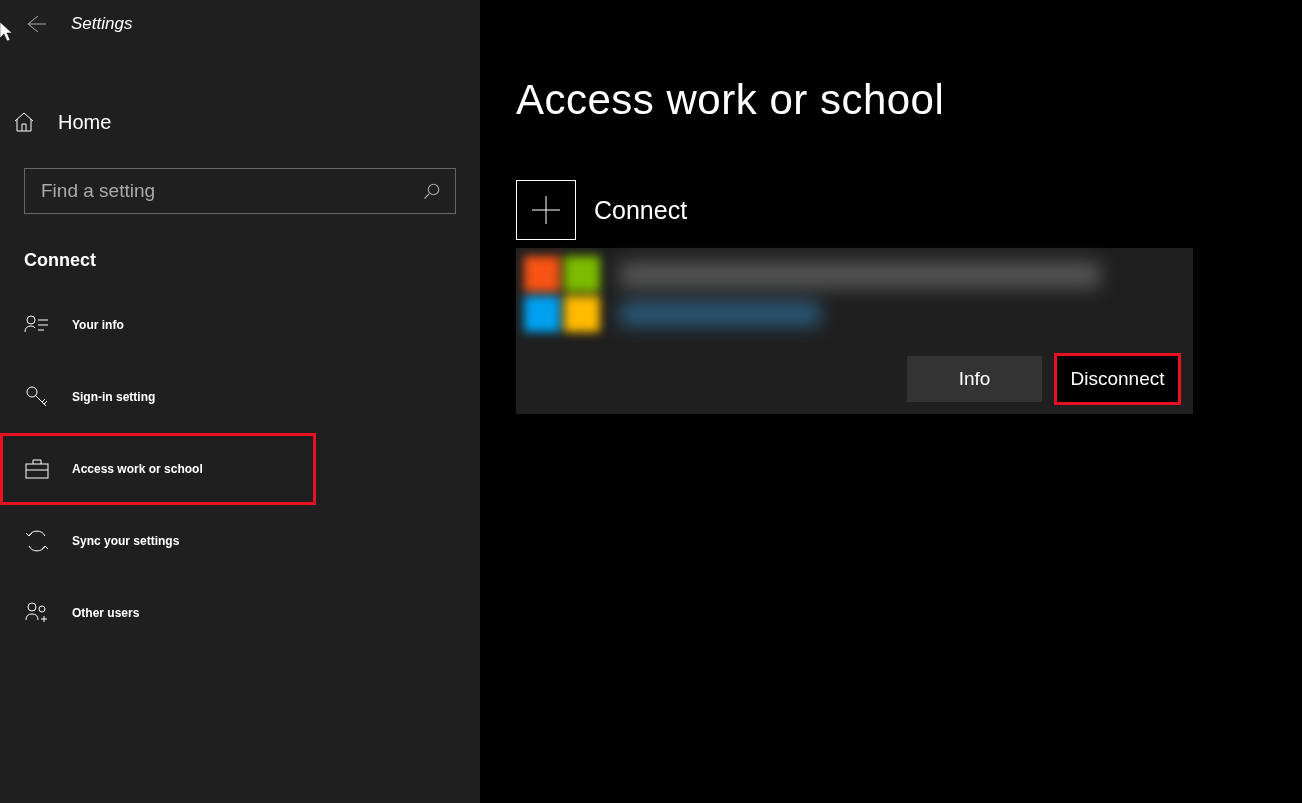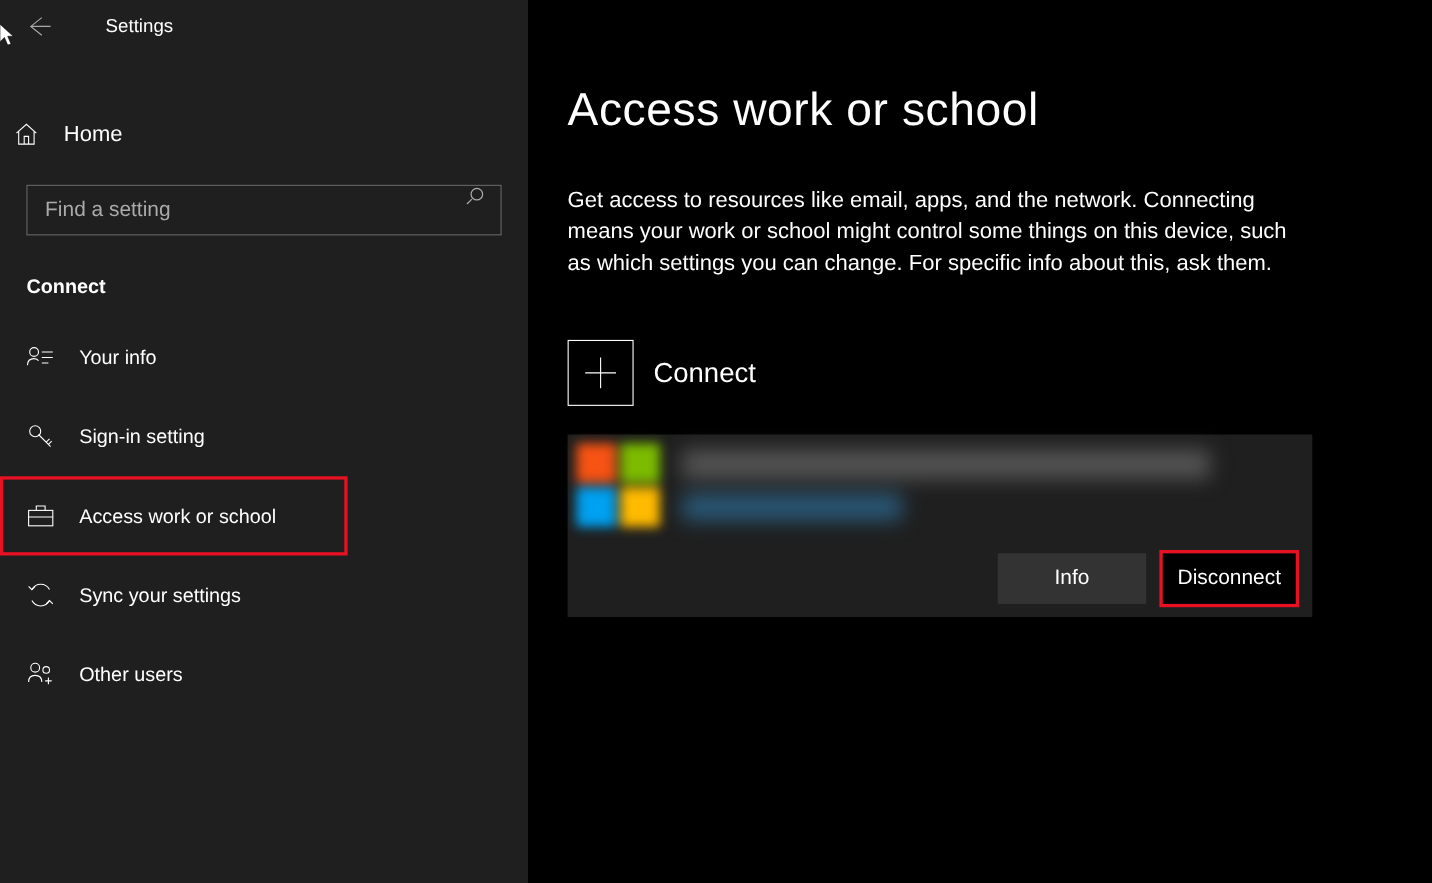--- a/index.html
+++ b/index.html
@@ -34,22 +34,23 @@
       width: 24px;
       height: 24px;
       stroke: #aaa;
       fill: none;
       stroke-width: 1;
       cursor: pointer;
     }
     .settings-title {
       font-size: 17px;
       color: #fff;
-      margin-left: 48px;
-      font-weight: 400;
+      margin-left: 23px;
+      font-weight: 400;
+      font-style: italic;
     }
     .home-row {
       display: flex;
       align-items: center;
       padding-left: 12px;
       margin-top: 52px;
       height: 44px;
       cursor: pointer;
     }
     .home-icon {
@@ -62,20 +63,21 @@
     .home-label {
       font-size: 20px;
       margin-left: 22px;
       font-weight: 400;
     }
     .search-box {
       margin: 24px 24px 0 24px;
       border: 1px solid #666;
       height: 46px;
       display: flex;
+      align-items: center;
       padding: 0 14px 0 16px;
       background: #1f1f1f;
     }
     .search-input {
       flex: 1;
       background: transparent;
       border: none;
       color: #fff;
       font-size: 19px;
       font-family: inherit;
@@ -112,23 +114,23 @@
     }
     .nav-icon {
       width: 26px;
       height: 26px;
       stroke: #fff;
       fill: none;
       stroke-width: 1;
       flex-shrink: 0;
     }
     .nav-label {
-      font-size: 18px;
+      font-size: 12px;
       margin-left: 22px;
-      font-weight: 400;
+      font-weight: 700;
     }
     .main {
       flex: 1;
       background: #000;
       padding: 76px 0 0 36px;
     }
     .page-title {
       font-size: 42px;
       font-weight: 300;
       color: #fff;
@@ -164,21 +166,21 @@
       fill: none;
     }
     .connect-label {
       font-size: 25px;
       margin-left: 18px;
       font-weight: 400;
     }
     .account-card {
       width: 677px;
       background: #1f1f1f;
-      margin-top: 26px;
+      margin-top: 8px;
       padding: 0;
     }
     .account-top {
       display: flex;
       align-items: center;
     }
     .account-logo {
       width: 92px;
       height: 92px;
       margin: 0;
@@ -324,21 +326,20 @@
       <path d="M2 20 Q2 14 8 14 Q14 14 14 20"></path>
       <circle cx="18" cy="9" r="3"></circle>
       <path d="M20 16 L20 22 M17 19 L23 19"></path>
     </svg>
     <span class="nav-label">Other users</span>
   </div>
 </div>
 
 <div class="main">
   <h1 class="page-title">Access work or school</h1>
-  <p class="description">Get access to resources like email, apps, and the network. Connecting means your work or school might control some things on this device, such as which settings you can change. For specific info about this, ask them.</p>
 
   <div class="connect-row">
     <div class="connect-box">
       <svg class="plus-icon" viewBox="0 0 36 36">
         <path d="M18 4 L18 32 M4 18 L32 18"></path>
       </svg>
     </div>
     <span class="connect-label">Connect</span>
   </div>
 

